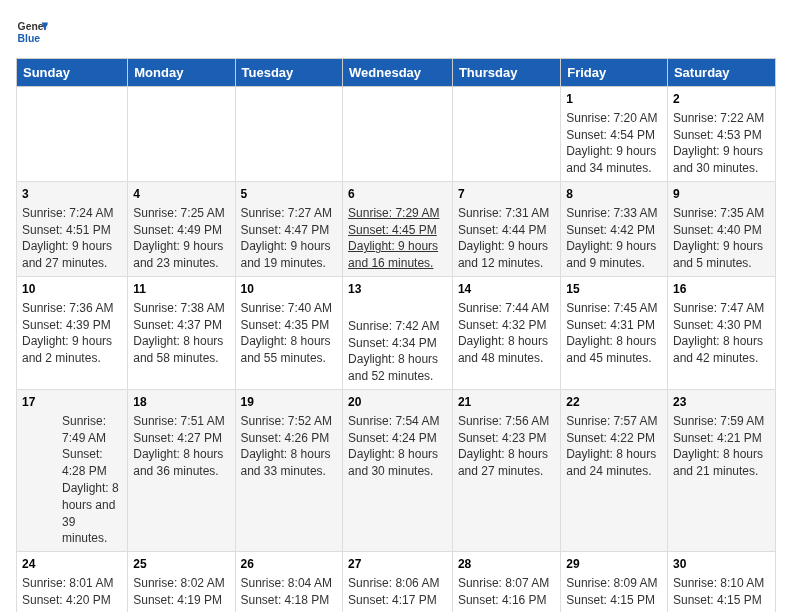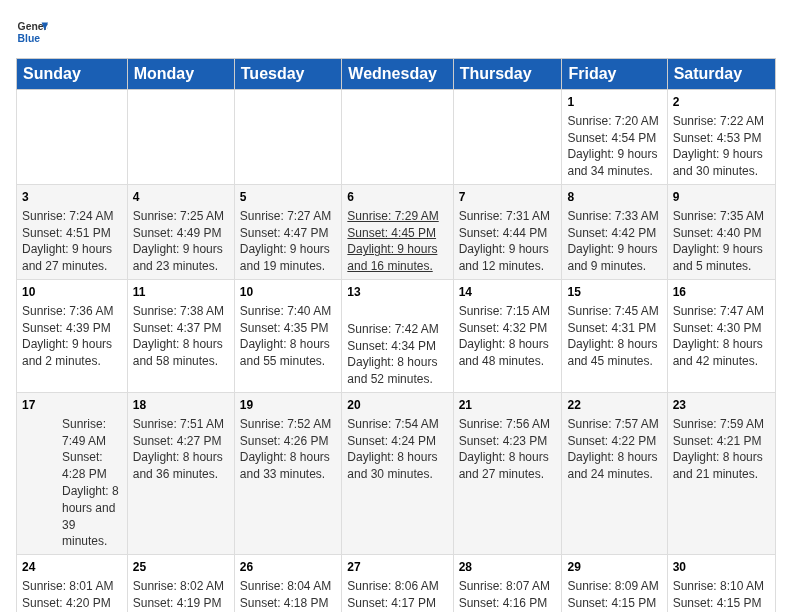--- a/index.html
+++ b/index.html
@@ -40,21 +40,21 @@
     table {
       width: 100%;
       border-collapse: collapse;
       font-size: 11px;
     }
     thead tr th {
       background-color: #1a5fb4;
       color: #fff;
       text-align: left;
       padding: 6px 6px;
-      font-size: 16px;
+      font-size: 13px;
       font-weight: bold;
       border: 1px solid #ccc;
     }
     tbody tr td {
       width: 113px;
       vertical-align: top;
       padding: 4px 5px;
       border: 1px solid #ddd;
       min-height: 70px;
       background: #fff;
@@ -190,21 +190,21 @@
 Daylight: 8 hours and 55 minutes.</div>
         </td>
         <td>
           <span class="day-num">13</span>
           <div class="day-info" style="white-space: pre-line; margin-top: 20px;">Sunrise: 7:42 AM
 Sunset: 4:34 PM
 Daylight: 8 hours and 52 minutes.</div>
         </td>
         <td>
           <span class="day-num">14</span>
-          <div class="day-info" style="white-space: pre-line;">Sunrise: 7:15 AM
+          <div class="day-info" style="white-space: pre-line;">Sunrise: 7:44 AM
 Sunset: 4:32 PM
 Daylight: 8 hours and 48 minutes.</div>
         </td>
         <td>
           <span class="day-num">15</span>
           <div class="day-info" style="white-space: pre-line;">Sunrise: 7:45 AM
 Sunset: 4:31 PM
 Daylight: 8 hours and 45 minutes.</div>
         </td>
         <td>

